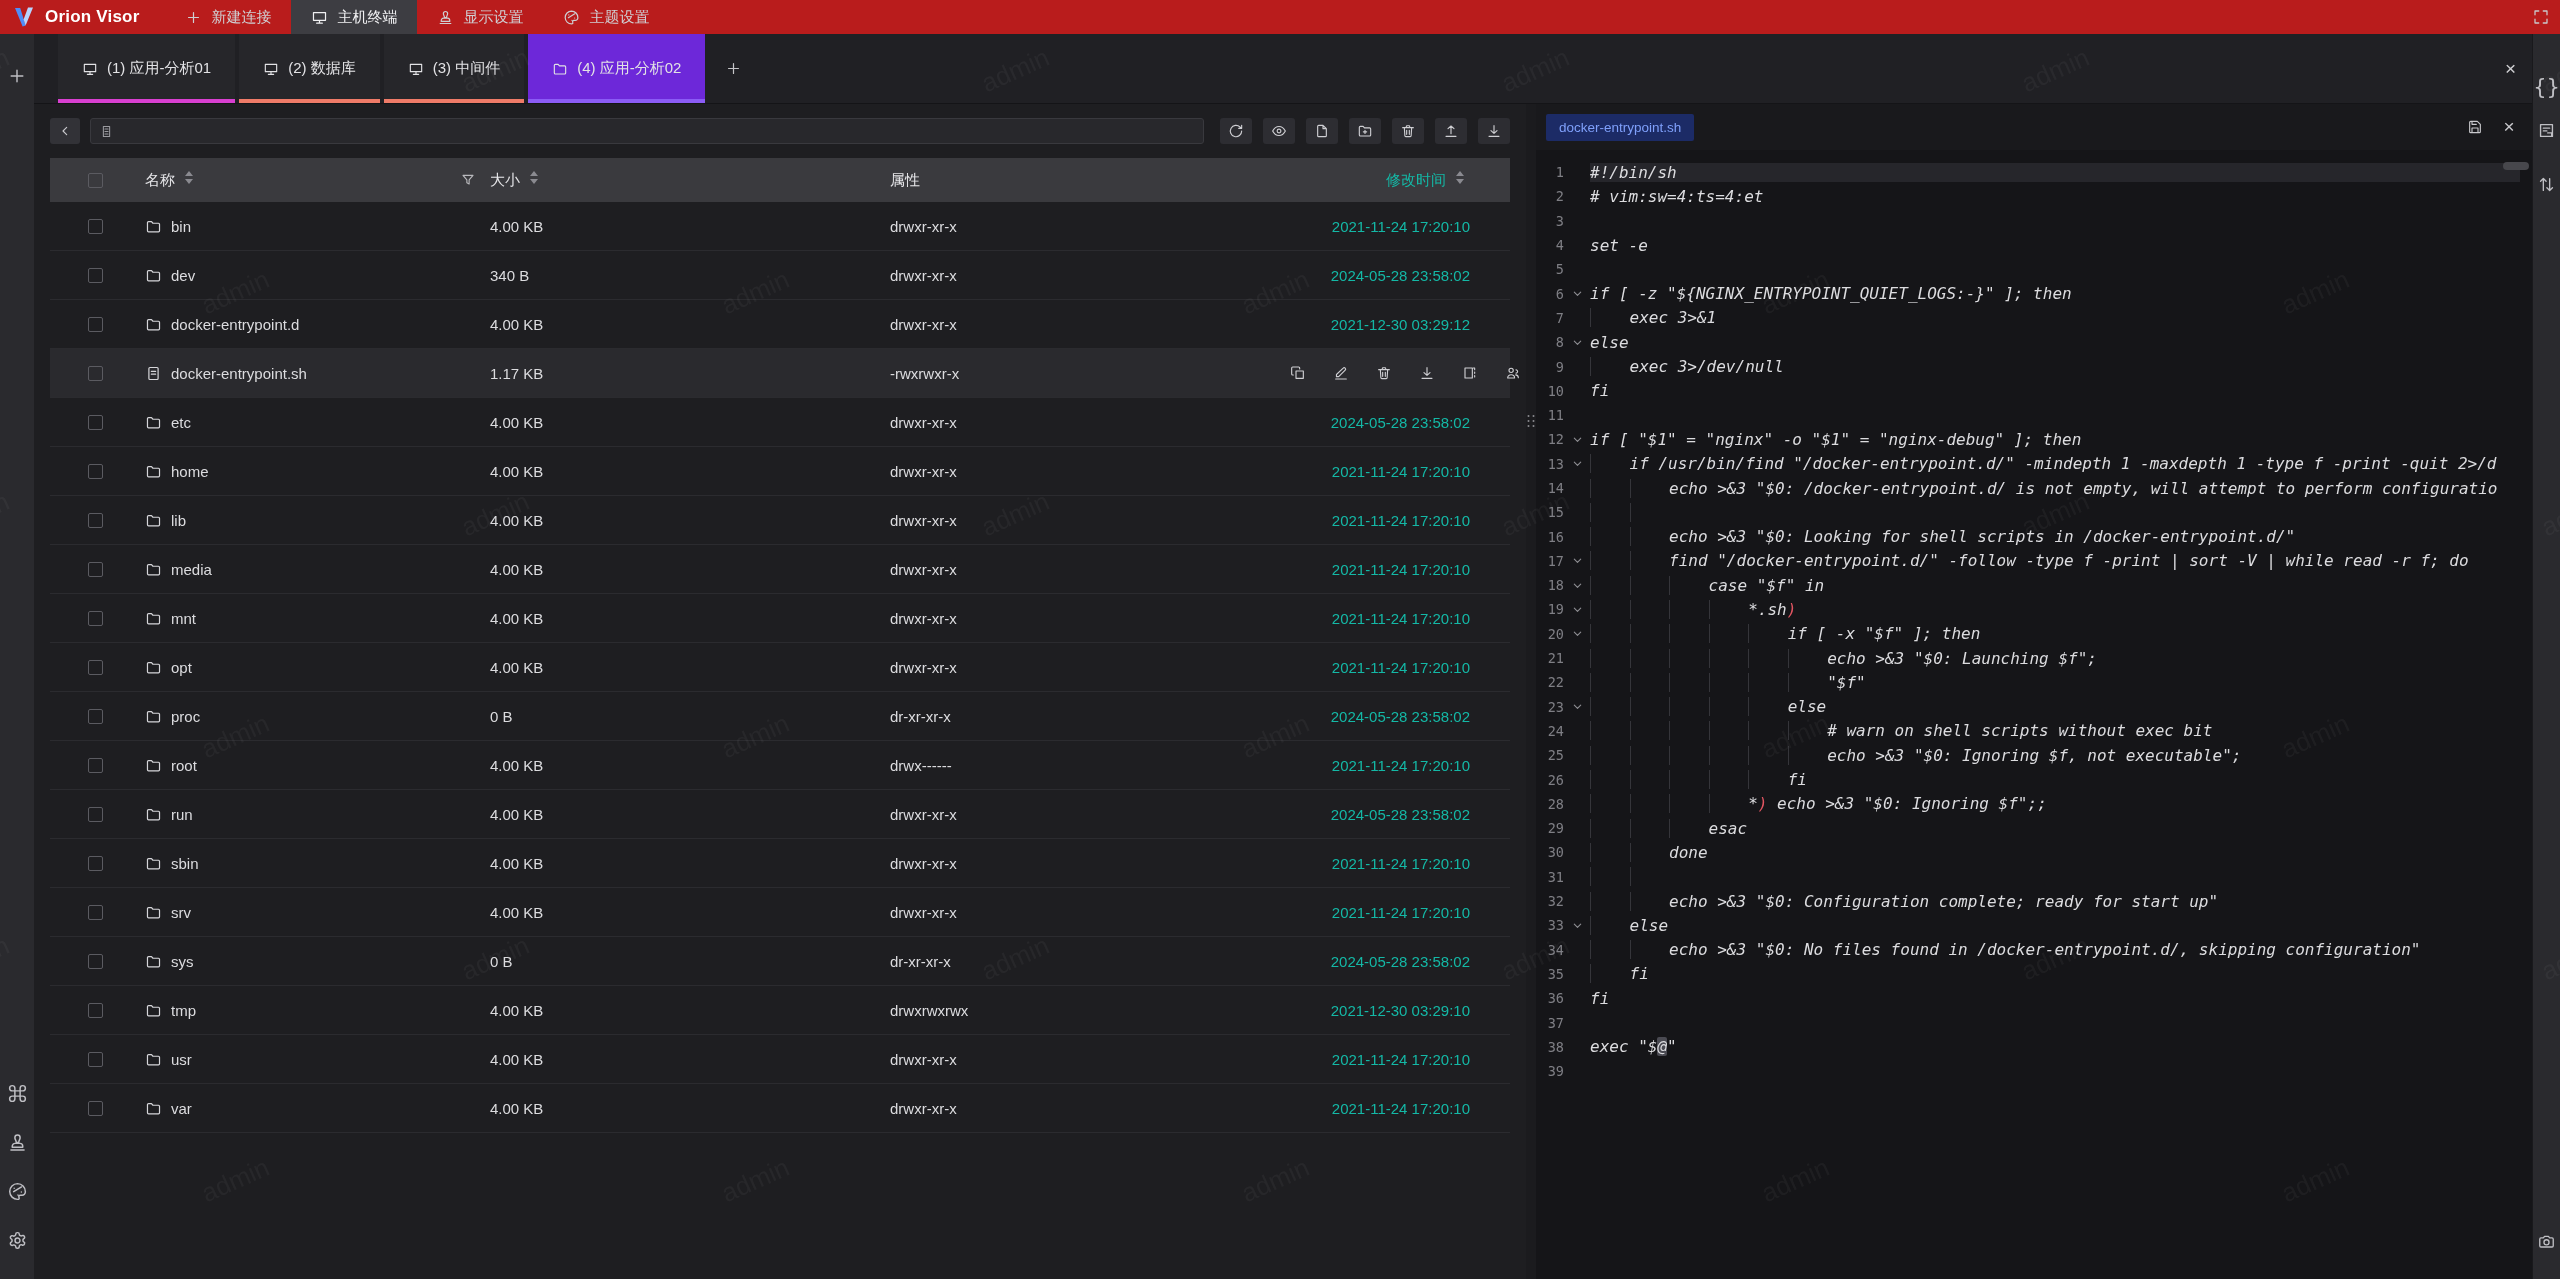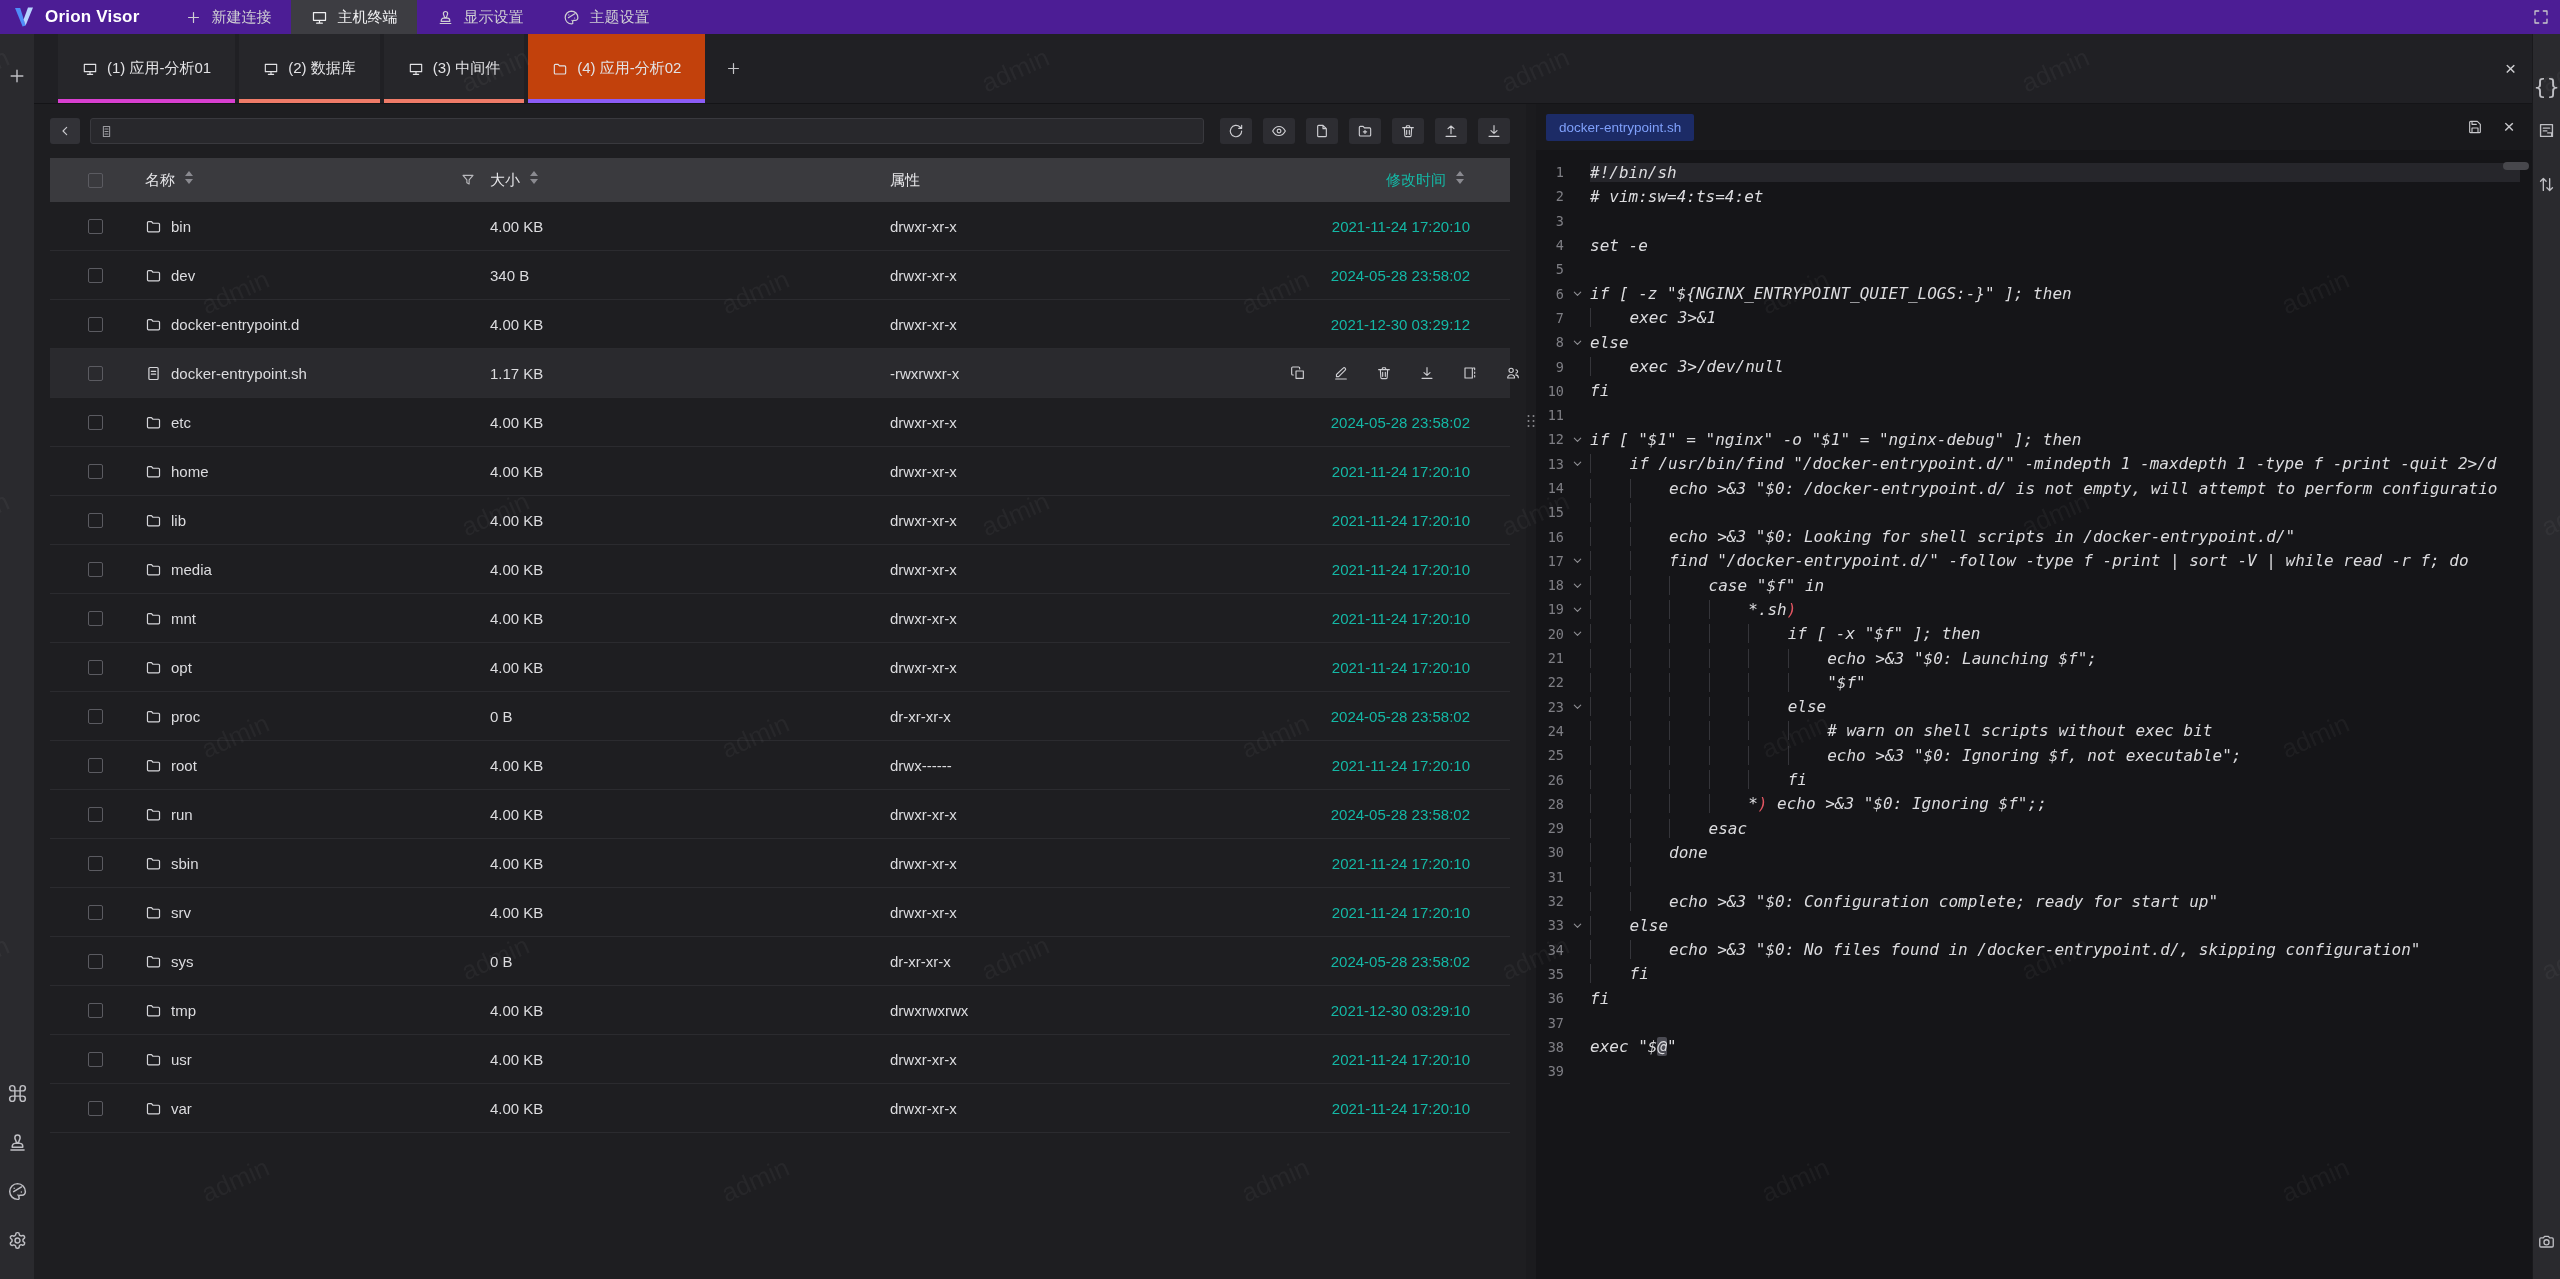--- a/index.html
+++ b/index.html
@@ -1,21 +1,21 @@
 <!DOCTYPE html>
 <html><head>
 <meta charset="utf-8">
 <style>
   * { margin:0; padding:0; box-sizing:border-box; }
   html,body { background:#0f0f12; }
   .app { position:relative; width:2560px; height:1279px; background:#1e1e21; overflow:hidden;
          font-family:"Liberation Sans", sans-serif; color:#e0e0e2; }
 
   
-  .topnav { height:34px; background:#4c1d95; display:flex; align-items:stretch; }
+  .topnav { height:34px; background:#b91c1c; display:flex; align-items:stretch; }
   .logo { display:flex; align-items:center; gap:9px; padding:0 26px 0 12px; }
   .logo-title { font-size:17px; font-weight:bold; color:#ffffff; letter-spacing:.2px; white-space:nowrap; }
   .nav-item { display:flex; align-items:center; gap:9px; padding:0 20px; font-size:15px; color:#cfcfd3; cursor:default; white-space:nowrap; }
   .nav-item.active { background:#3d3d42; color:#f0f0f2; }
   .nav-spacer { flex:1; }
   .nav-right { display:flex; align-items:center; padding-right:10px; color:#c9c9cc; }
 
   
   .body { display:flex; height:1245px; }
   .rail { background:#2a2a2e; display:flex; flex-direction:column; align-items:center; color:#bfbfc4; }
@@ -25,21 +25,21 @@
   .rail-bottom { margin-top:auto; margin-bottom:28px; display:flex; flex-direction:column; gap:28px; align-items:center; }
   .rail-right .rail-top { margin-top:43px; gap:23px; }
   .rail-right .extra-gap { margin-top:12px; }
 
   .main-col { flex:1; display:flex; flex-direction:column; min-width:0; }
 
   
   .tabbar { height:70px; background:#202024; display:flex; align-items:stretch; padding-left:24px; border-bottom:1px solid #141417; }
   .tab { position:relative; display:flex; align-items:center; gap:9px; padding:0 24px; margin-right:4px;
          background:#26262a; font-size:15px; color:#e2e2e5; cursor:default; white-space:nowrap; }
-  .tab.active { background:#c2410c; }
+  .tab.active { background:#6d28d9; }
   .tab .underline { position:absolute; left:0; right:0; bottom:0; height:4px; }
   .tab-plus { display:flex; align-items:center; margin-left:16px; color:#c5c5c8; }
   .tabbar-close { margin-left:auto; display:flex; align-items:center; padding-right:16px; color:#cfcfd2; font-size:19px; }
 
   
   .content-row { flex:1; display:flex; min-height:0; }
 
   .file-panel { width:1492px; background:#1e1e21; display:flex; flex-direction:column; }
   .file-toolbar { display:flex; align-items:center; gap:10px; padding:14px 16px 0 16px; }
   .back-btn { width:30px; height:26px; background:#323237; border-radius:3px; display:flex; align-items:center; justify-content:center; color:#c9c9cd; flex:none; }

